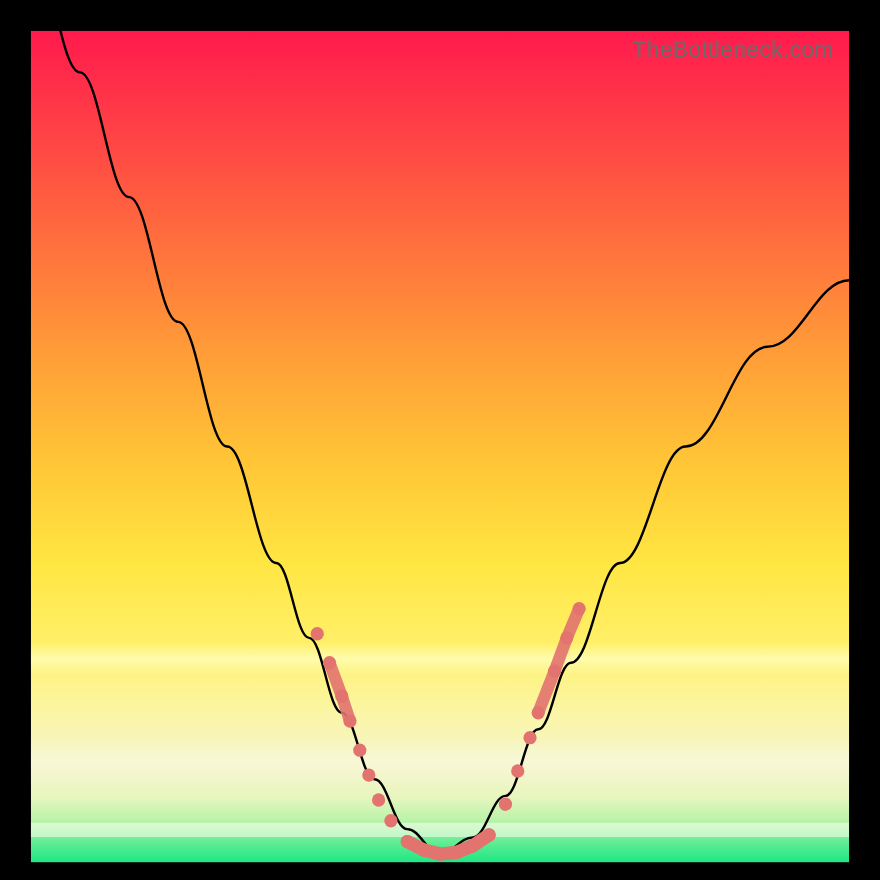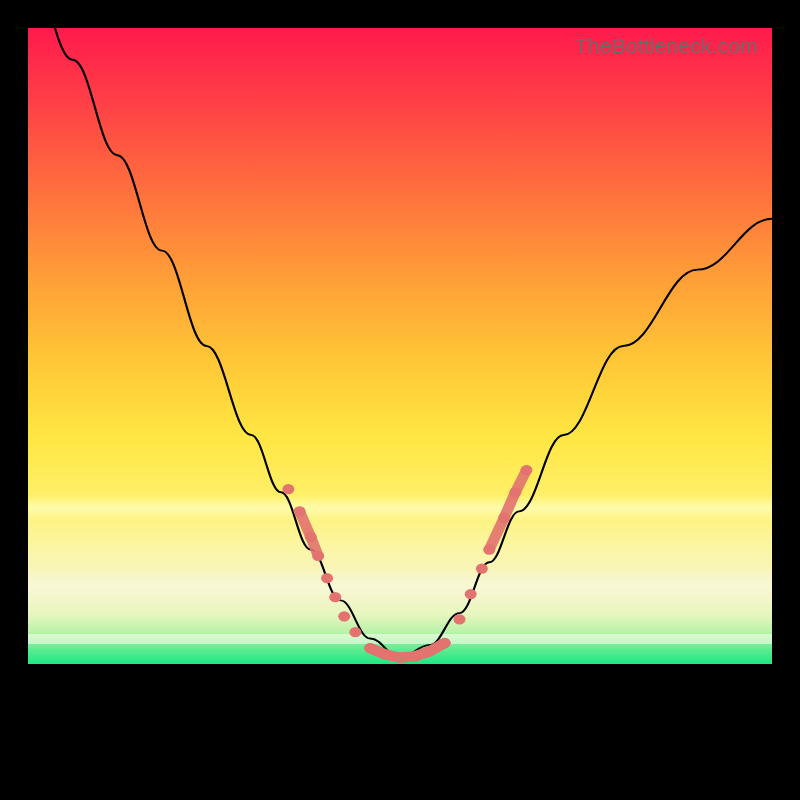--- a/index.html
+++ b/index.html
@@ -14,21 +14,21 @@
   .frame {
     position: absolute;
     inset: 0;
     background: #000;
   }
   .plot {
     position: absolute;
     left: 28px;
     top: 28px;
     width: 744px;
-    height: 636px;
+    height: 756px;
     overflow: hidden;
   }
   .gradient {
     position: absolute;
     inset: 0;
   }
   .watermark {
     position: absolute;
     top: 6px;
     right: 14px;

